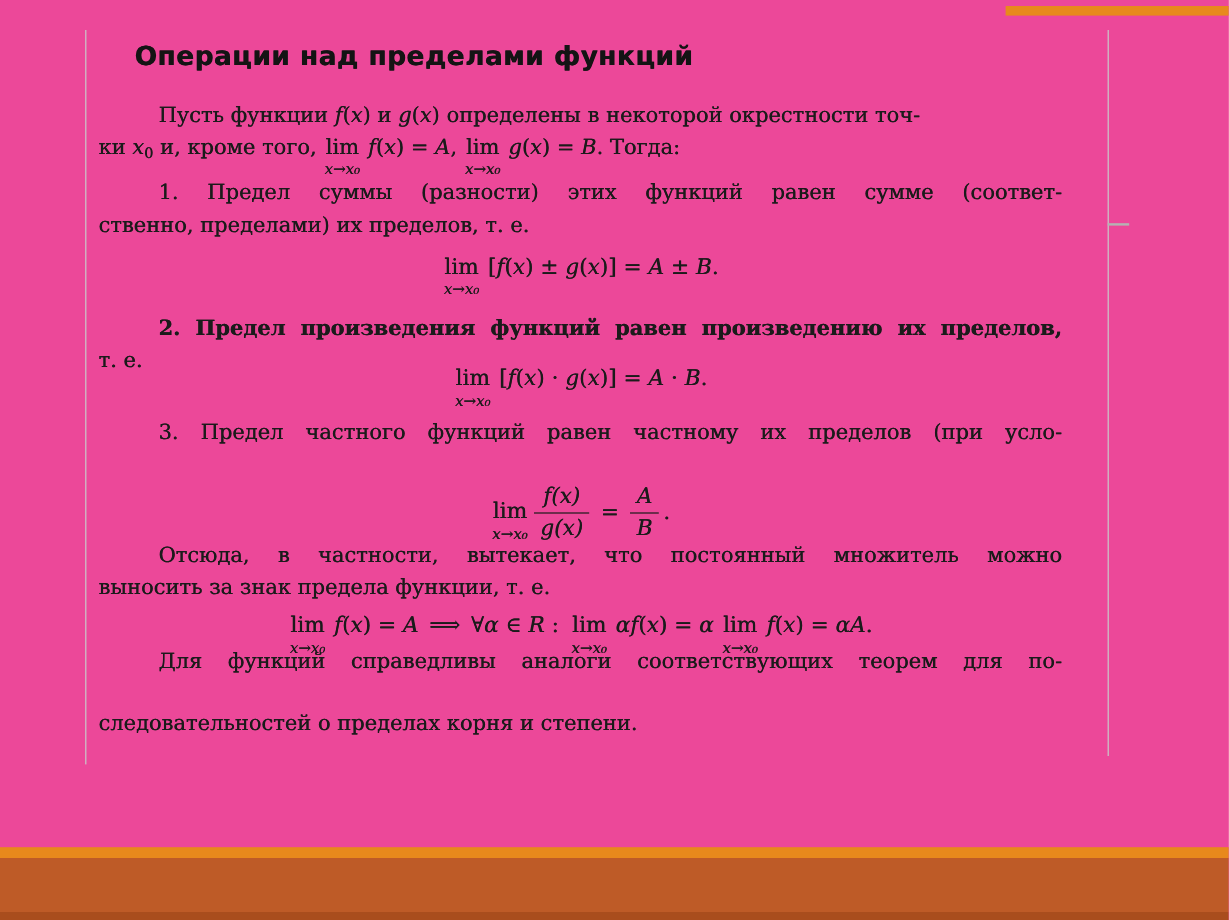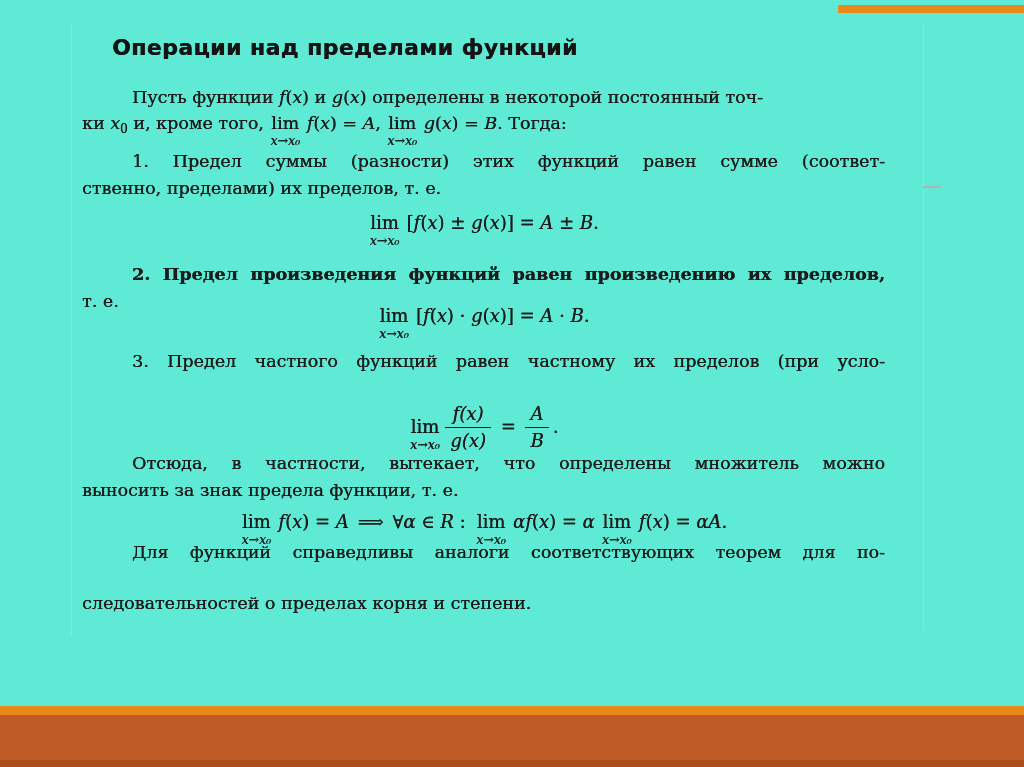--- a/index.html
+++ b/index.html
@@ -1,17 +1,17 @@
 <!DOCTYPE html>
 <html style="--accent: #E8891C; --band: #BE5B27; --band_dark: #A94D1D; --frame_line: #C9C9C9; --text: #1B1B1B;"><head>
 <meta charset="utf-8">
 <style>
   html,body{margin:0;padding:0;}
   body{background:#ffffff;font-family:"DejaVu Serif","Liberation Serif",serif;}
-  #slide{position:relative;width:1024px;height:767px;background:#5eead4;overflow:hidden;}
+  #slide{position:relative;width:1024px;height:767px;background:#ec4899;overflow:hidden;}
 
   
   .tline{position:absolute;left:82px;width:803px;font-size:17.5px;line-height:22px;
          color:var(--text,#1b1b1b);white-space:nowrap;
          text-shadow:0.3px 0 0 currentColor;}
   .just{white-space:normal;text-align:justify;text-align-last:justify;}
   .indent{left:132px;width:753px;}
 
   .slide-title{position:absolute;left:112px;top:34px;font-family:"DejaVu Sans","Liberation Sans",sans-serif;
          font-weight:bold;font-size:22px;line-height:28px;color:#141414;letter-spacing:0.4px;
@@ -55,38 +55,38 @@
   <div class="vline vline-right"></div>
   <div class="tick"></div>
 
   <div class="top-bar"></div>
   <div class="stripe"></div>
   <div class="band"></div>
   <div class="band-dark"></div>
 
   <div class="slide-title">Операции над пределами функций</div>
 
-  <div class="tline" style="top:86px;left:132px;width:753px;"><span class="seg-r">Пусть функции </span><span class="seg-i">f</span><span class="seg-r">(</span><span class="seg-i">x</span><span class="seg-r">) и </span><span class="seg-i">g</span><span class="seg-r">(</span><span class="seg-i">x</span><span class="seg-r">) определены в некоторой постоянный точ-</span></div>
+  <div class="tline" style="top:86px;left:132px;width:753px;"><span class="seg-r">Пусть функции </span><span class="seg-i">f</span><span class="seg-r">(</span><span class="seg-i">x</span><span class="seg-r">) и </span><span class="seg-i">g</span><span class="seg-r">(</span><span class="seg-i">x</span><span class="seg-r">) определены в некоторой окрестности точ-</span></div>
   <div class="tline" style="top:112px;"><span class="seg-r">ки </span><span class="seg-i">x</span><span class="seg-sub">0</span><span class="seg-r"> и, кроме того, </span><span class="mlim"><span class="mmain">lim</span><span class="msubu">x→x₀</span></span><span class="seg-r"> </span><span class="seg-i">f</span><span class="seg-r">(</span><span class="seg-i">x</span><span class="seg-r">) = </span><span class="seg-i">A</span><span class="seg-r">,  </span><span class="mlim"><span class="mmain">lim</span><span class="msubu">x→x₀</span></span><span class="seg-r"> </span><span class="seg-i">g</span><span class="seg-r">(</span><span class="seg-i">x</span><span class="seg-r">) = </span><span class="seg-i">B</span><span class="seg-r">. Тогда:</span></div>
 
   <div class="tline just indent" style="top:150px;"><span class="seg-r">1. Предел суммы (разности) этих функций равен сумме (соответ-</span></div>
   <div class="tline" style="top:177px;"><span class="seg-r">ственно, пределами) их пределов, т. е.</span></div>
 
   <div class="formula" style="top:212px;"><span class="mlim"><span class="mmain">lim</span><span class="msubu">x→x₀</span></span><span class="seg-r"> [</span><span class="seg-i">f</span><span class="seg-r">(</span><span class="seg-i">x</span><span class="seg-r">) ± </span><span class="seg-i">g</span><span class="seg-r">(</span><span class="seg-i">x</span><span class="seg-r">)] = </span><span class="seg-i">A</span><span class="seg-r"> ± </span><span class="seg-i">B</span><span class="seg-r">.</span></div>
 
   <div class="tline just indent" style="top:263px;font-weight:bold;"><span class="seg-r">2. Предел произведения функций равен произведению их пределов,</span></div>
   <div class="tline" style="top:290px;"><span class="seg-r">т. е.</span></div>
 
   <div class="formula" style="top:305px;"><span class="mlim"><span class="mmain">lim</span><span class="msubu">x→x₀</span></span><span class="seg-r"> [</span><span class="seg-i">f</span><span class="seg-r">(</span><span class="seg-i">x</span><span class="seg-r">) · </span><span class="seg-i">g</span><span class="seg-r">(</span><span class="seg-i">x</span><span class="seg-r">)] = </span><span class="seg-i">A</span><span class="seg-r"> · </span><span class="seg-i">B</span><span class="seg-r">.</span></div>
 
   <div class="tline just indent" style="top:350px;"><span class="seg-r">3. Предел частного функций равен частному их пределов (при усло-</span></div>
 
   <div class="formula" style="top:403px;"><span class="mlim"><span class="mmain">lim</span><span class="msubu">x→x₀</span></span><span class="mfrac"><span class="mnum">f(x)</span><span class="mden">g(x)</span></span><span class="seg-r"> = </span><span class="mfrac"><span class="mnum">A</span><span class="mden">B</span></span><span class="seg-r">.</span></div>
 
-  <div class="tline just indent" style="top:452px;"><span class="seg-r">Отсюда, в частности, вытекает, что определены множитель можно</span></div>
+  <div class="tline just indent" style="top:452px;"><span class="seg-r">Отсюда, в частности, вытекает, что постоянный множитель можно</span></div>
   <div class="tline" style="top:479px;"><span class="seg-r">выносить за знак предела функции, т. е.</span></div>
 
   <div class="formula" style="top:511px;"><span class="mlim"><span class="mmain">lim</span><span class="msubu">x→x₀</span></span><span class="seg-r"> </span><span class="seg-i">f</span><span class="seg-r">(</span><span class="seg-i">x</span><span class="seg-r">) = </span><span class="seg-i">A</span><span class="seg-r"> ⟹ ∀</span><span class="seg-i">α</span><span class="seg-r"> ∈ </span><span class="seg-i">R</span><span class="seg-r"> : </span><span class="mlim"><span class="mmain">lim</span><span class="msubu">x→x₀</span></span><span class="seg-r"> </span><span class="seg-i">α</span><span class="seg-i">f</span><span class="seg-r">(</span><span class="seg-i">x</span><span class="seg-r">) = </span><span class="seg-i">α</span><span class="seg-r"> </span><span class="mlim"><span class="mmain">lim</span><span class="msubu">x→x₀</span></span><span class="seg-r"> </span><span class="seg-i">f</span><span class="seg-r">(</span><span class="seg-i">x</span><span class="seg-r">) = </span><span class="seg-i">α</span><span class="seg-i">A</span><span class="seg-r">.</span></div>
 
   <div class="tline just indent" style="top:541px;"><span class="seg-r">Для функций справедливы аналоги соответствующих теорем для по-</span></div>
   <div class="tline" style="top:592px;"><span class="seg-r">следовательностей о пределах корня и степени.</span></div>
 
 </div>
 
 </body></html>

